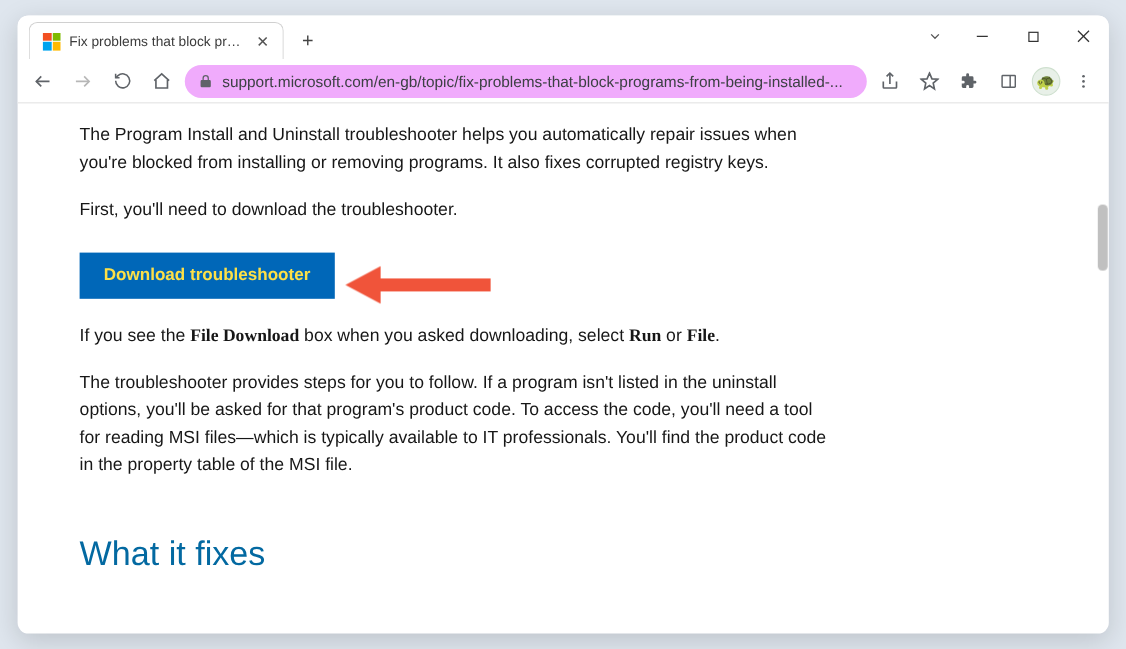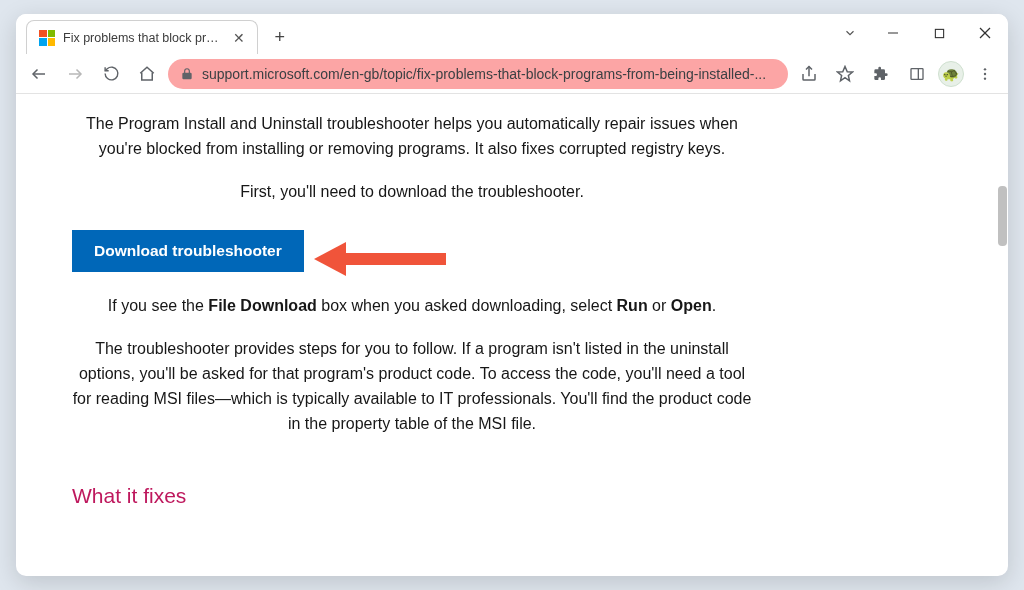--- a/index.html
+++ b/index.html
@@ -23,36 +23,36 @@
   .tab .title { white-space:nowrap; overflow:hidden; text-overflow:ellipsis; max-width:160px; }
   .tab .close { font-size:14px; color:#555; padding:2px; cursor:pointer; }
   .newtab { width:28px; height:28px; display:flex; align-items:center; justify-content:center; color:#444; font-size:18px; margin-left:8px; margin-bottom:3px; cursor:pointer; border-radius:50%; }
   .wincontrols { position:absolute; right:0; top:0; display:flex; height:38px; }
   .wincontrols .ctl { width:46px; display:flex; align-items:center; justify-content:center; color:#333; font-size:13px; cursor:pointer;}
   .wincontrols .chev { width:40px; font-size:14px; color:#555;}
   
   .toolbar { height:40px; display:flex; align-items:center; gap:6px; padding:0 8px; border-bottom:1px solid #e3e3e3; background:#fff;}
   .ico { width:30px; height:30px; display:flex; align-items:center; justify-content:center; color:#5f6368; cursor:pointer; border-radius:50%; }
   .ico.disabled { color:#b7b7b7; cursor:default; }
-  .omnibox { flex:1; height:30px; background:#fca5a5; border-radius:15px; display:flex; align-items:center; padding:0 12px; gap:8px; font-size:14px; color:#3c4043; overflow:hidden;}
+  .omnibox { flex:1; height:30px; background:#f0abfc; border-radius:15px; display:flex; align-items:center; padding:0 12px; gap:8px; font-size:14px; color:#3c4043; overflow:hidden;}
   .omnibox .lock { color:#5f6368; }
   .omnibox .url { white-space:nowrap; overflow:hidden; text-overflow:ellipsis; flex:1; }
   .avatar { width:26px; height:26px; border-radius:50%; background:#e8f0e8; border:1px solid #cfe0cf; display:flex; align-items:center; justify-content:center; font-size:14px;}
   
   .viewport { position:relative; flex:1; overflow:hidden; }
   .page { position:absolute; inset:0; overflow-y:auto; }
   .content { padding: 18px 120px 60px 56px; color:#171717; font-size:16px; line-height:1.55; }
-  .content p { margin-bottom:18px; max-width:680px;text-align:center;}
+  .content p { margin-bottom:18px; max-width:680px;}
   .btn-primary {
-    display:inline-block; background:#0067b8; color:#ffffff; font-weight:600;
+    display:inline-block; background:#0067b8; color:#fde047; font-weight:600;
     padding:12px 22px; font-size:15.5px; border:none; cursor:pointer; margin: 8px 0 22px 0;
   }
   .arrow { position:absolute; left:290px; top:140px; pointer-events:none; }
-  h2.section { font-size:21px; font-weight:400; color:#be185d; margin:44px 0 22px 0; }
-  .b { font-weight:700; }
+  h2.section { font-size:31px; font-weight:400; color:#0369a1; margin:44px 0 22px 0; }
+  .b { font-weight:700;font-family:Liberation Serif, serif; }
   
   .fake-scroll { position:absolute; right:1px; top:92px; width:9px; height:60px; background:#c0c0c0; border-radius:4px; }
   svg { display:block; }
 </style>
 </head>
 <body>
 
 <div class="window">
 
   <div class="titlebar">
@@ -162,21 +162,21 @@
     </div>
   </div>
 
   <div class="viewport">
     <div class="page">
       <div class="content">
         <p>The Program Install and Uninstall troubleshooter helps you automatically repair issues when you're blocked from installing or removing programs. It also fixes corrupted registry keys.</p>
         <p>First, you'll need to download the troubleshooter.</p>
         <button class="btn-primary">Download troubleshooter</button>
         <p>
-          <span>If you see the </span><span class="b">File Download</span><span> box when you asked downloading, select </span><span class="b">Run</span><span> or </span><span class="b">Open</span><span>.</span>
+          <span>If you see the </span><span class="b">File Download</span><span> box when you asked downloading, select </span><span class="b">Run</span><span> or </span><span class="b">File</span><span>.</span>
         </p>
         <p>The troubleshooter provides steps for you to follow. If a program isn't listed in the uninstall options, you'll be asked for that program's product code. To access the code, you'll need a tool for reading MSI files—which is typically available to IT professionals. You'll find the product code in the property table of the MSI file.</p>
         <h2 class="section">What it fixes</h2>
       </div>
     </div>
 
     <svg class="arrow" width="150" height="50" viewBox="0 0 150 50">
       <line x1="140" y1="25" x2="35" y2="25" stroke="#f0543a" stroke-width="12"></line>
       <polygon points="8,25 40,8 40,42" fill="#f0543a"></polygon>
     </svg>

